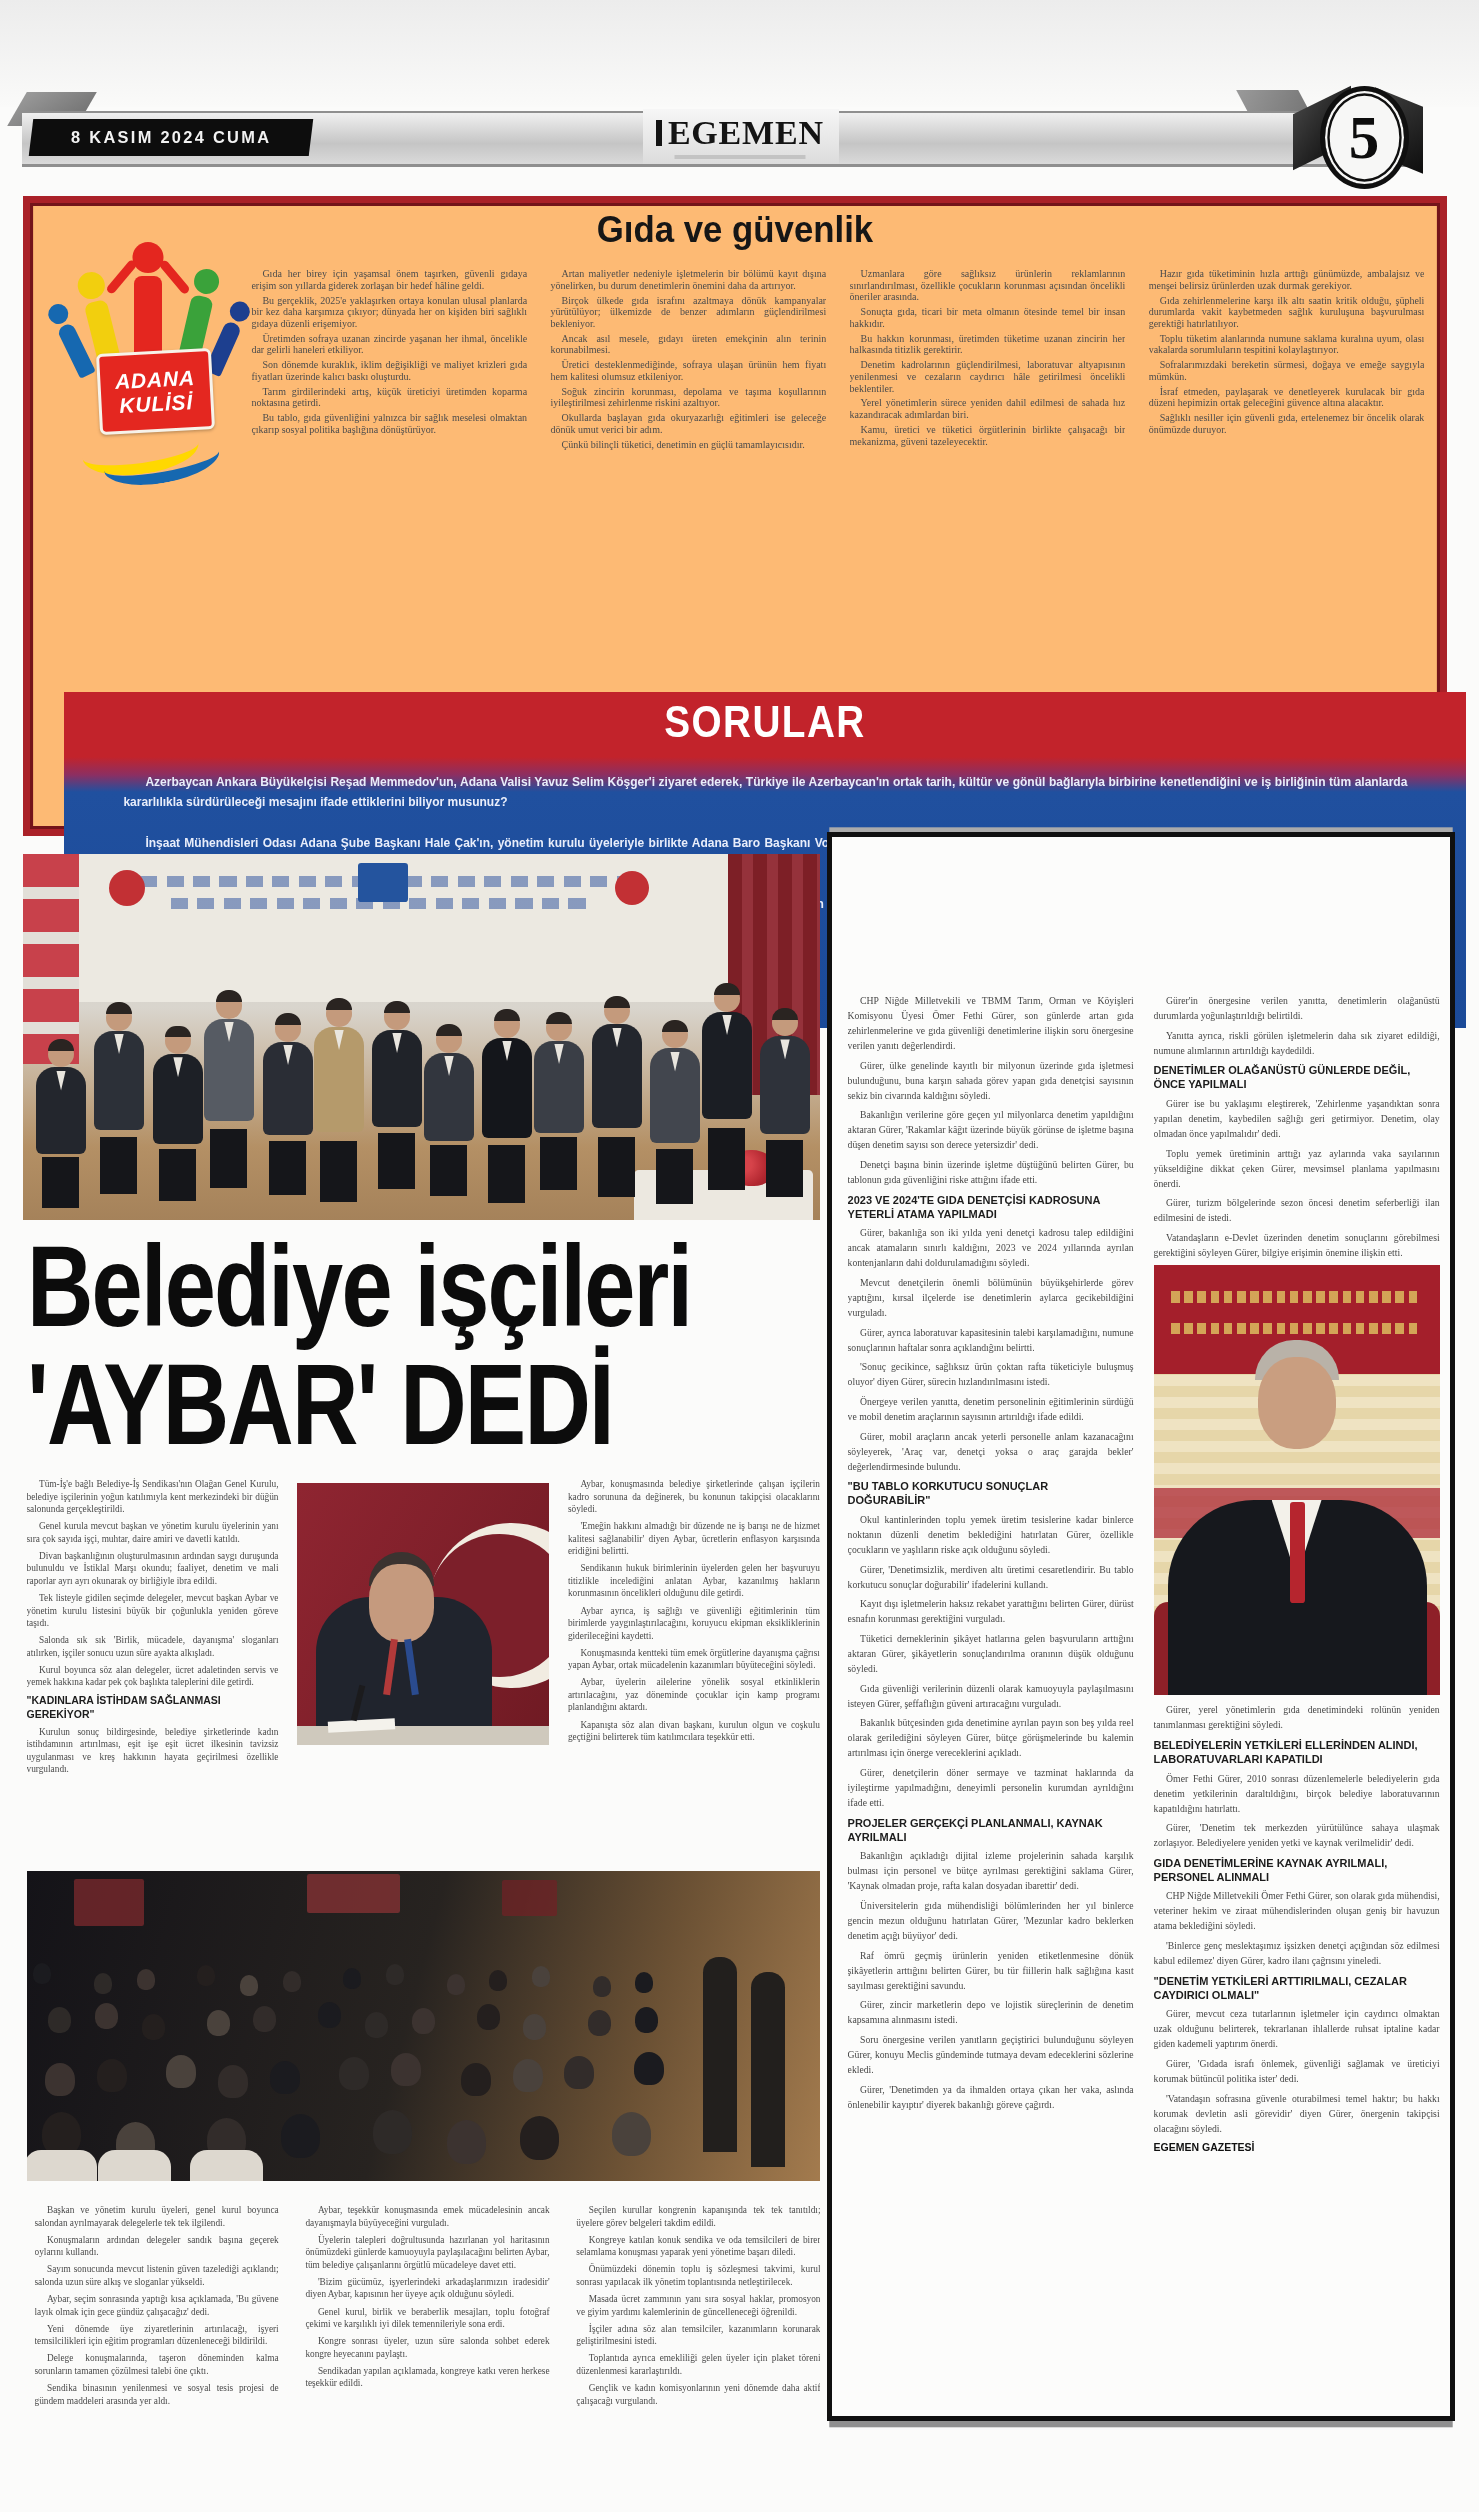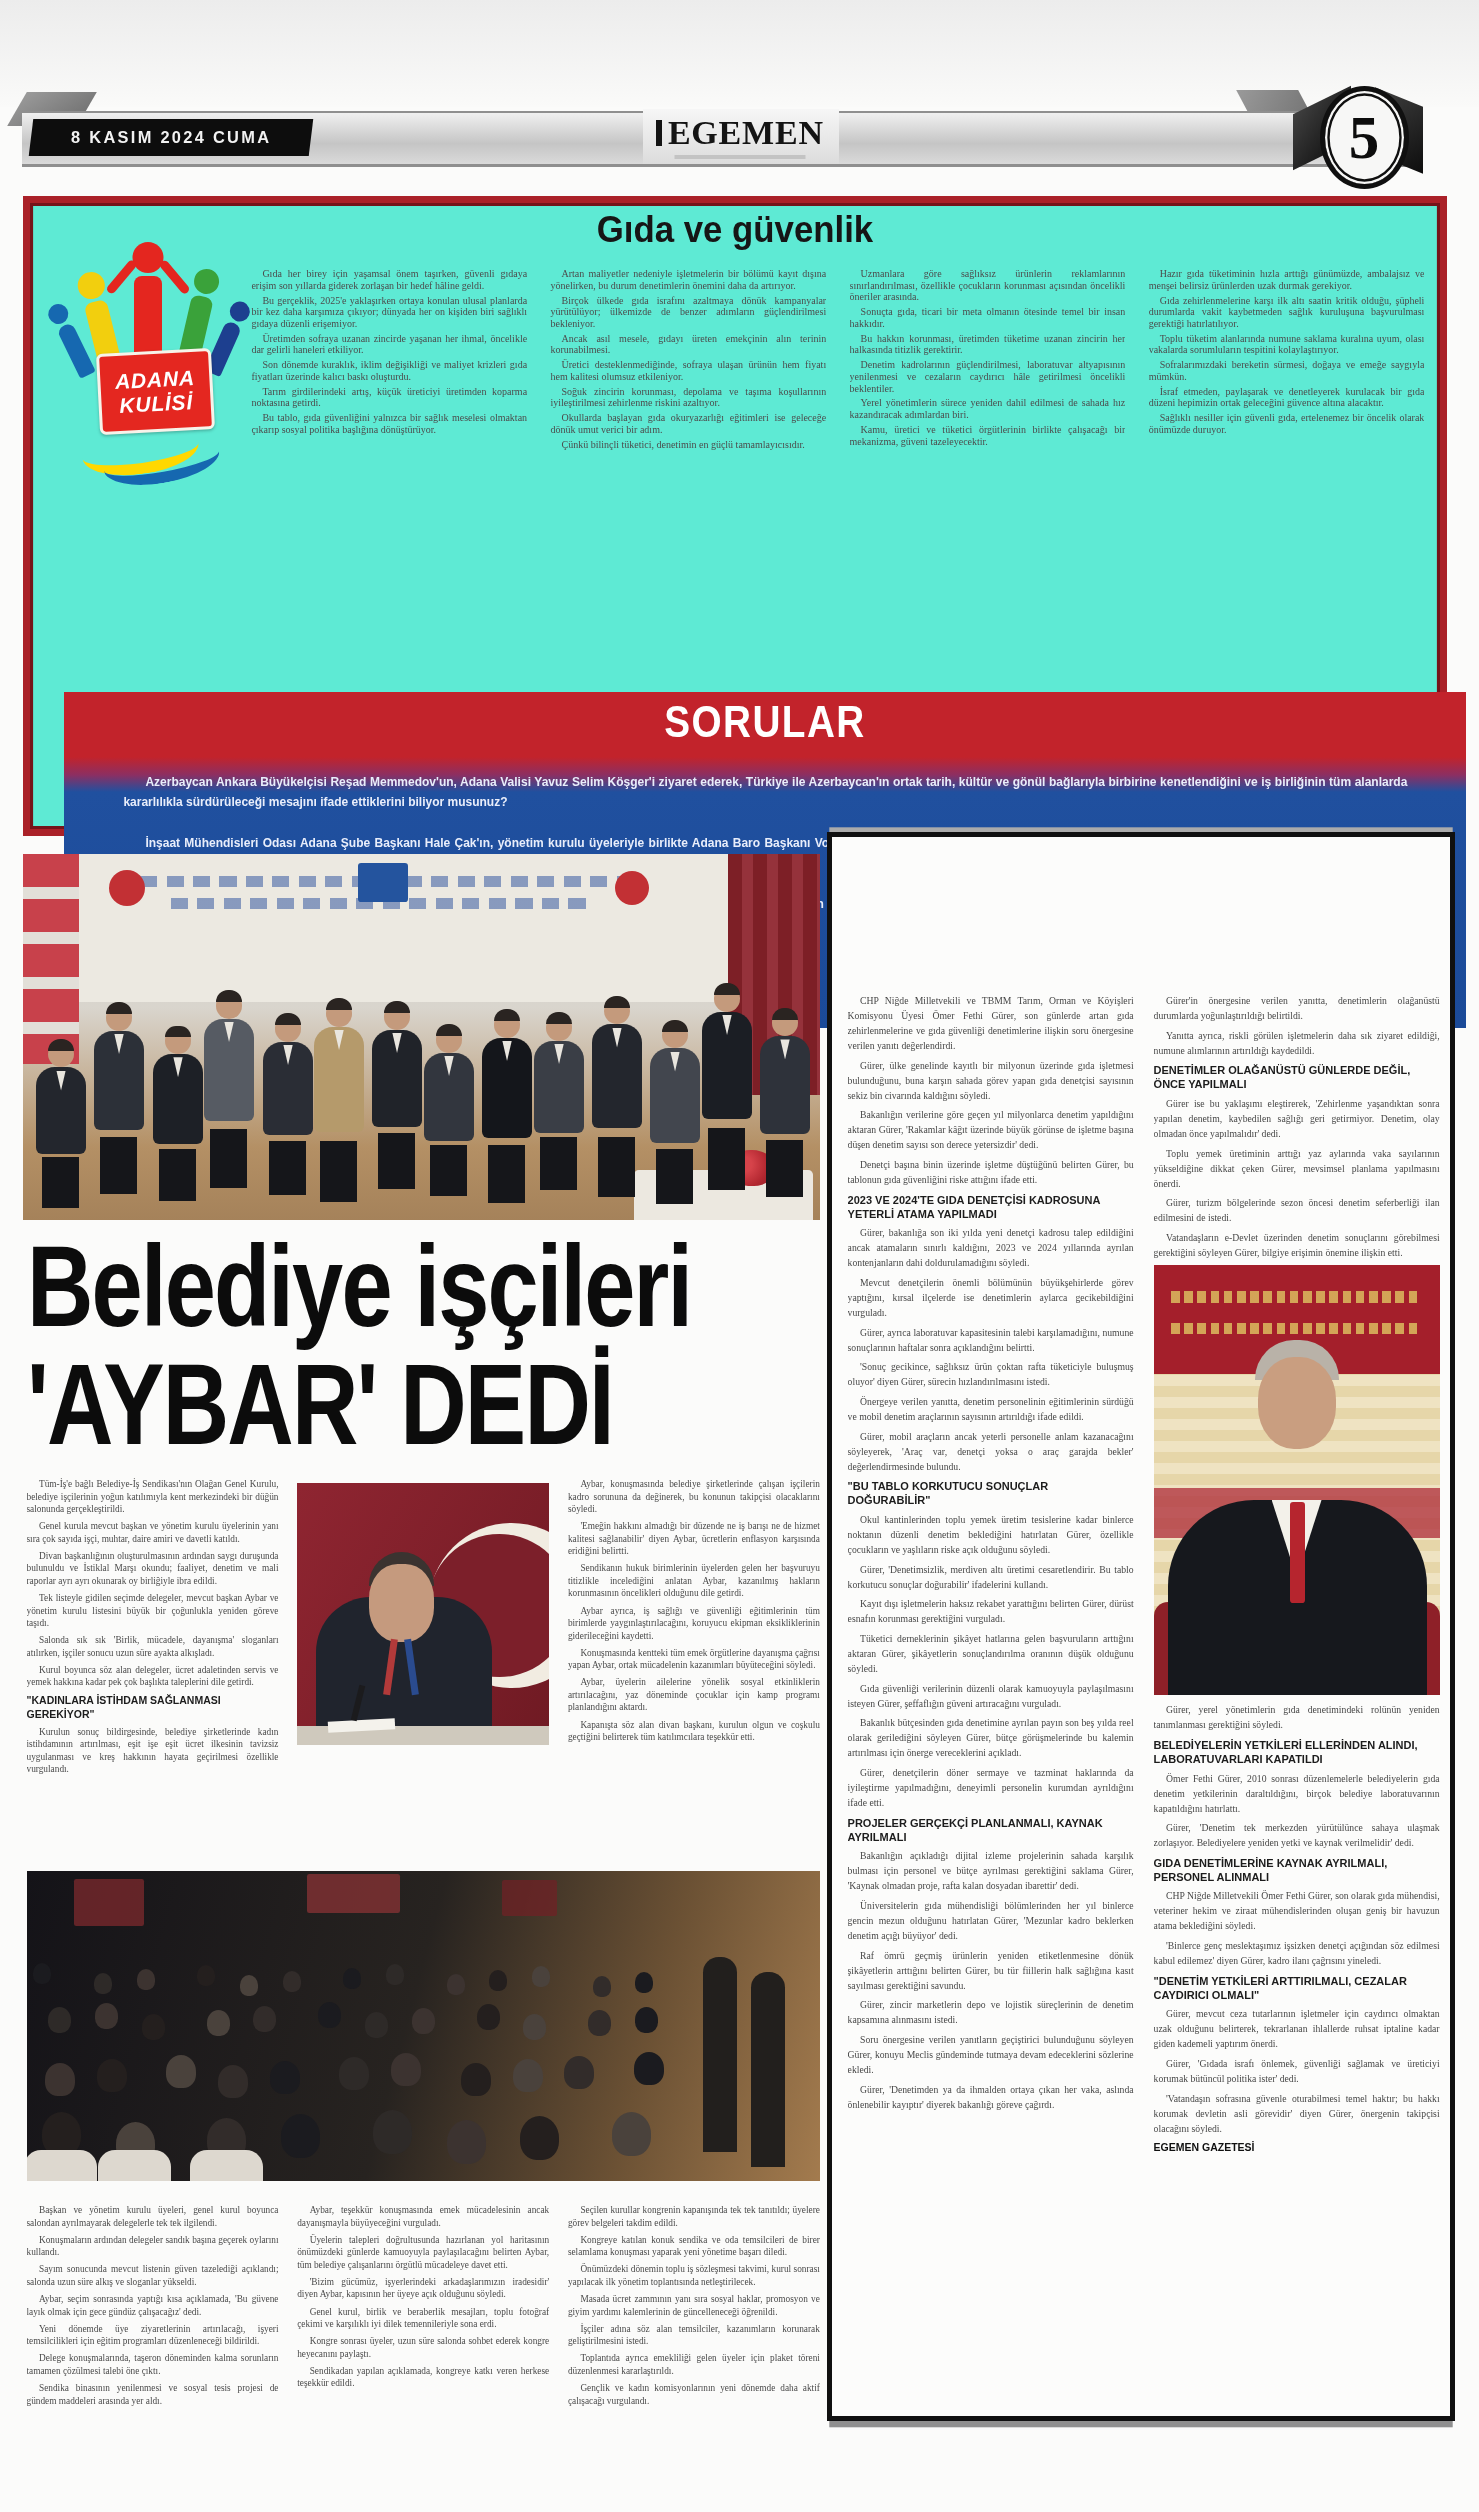--- a/index.html
+++ b/index.html
@@ -16,21 +16,21 @@
   .masthead{position:absolute;left:0;top:114px;width:100%;text-align:center;font-family:"Liberation Serif",serif;font-weight:700;font-size:34px;color:#141414;letter-spacing:0.8px;}
   .mast-mark{display:inline-block;width:5.5px;height:26.5px;background:#141414;margin-right:6.2px;vertical-align:-2.3px;}
   .mast-sub{position:absolute;left:50%;top:155px;transform:translateX(-50%);width:131px;height:3.9px;background:#c3c3c3;}
   .badge{position:absolute;left:1293px;top:84px;width:132px;height:104px;}
   .badge .wing{position:absolute;background:linear-gradient(135deg,#404040,#0d0d0d);}
   .badge .wing.wl{left:0;top:15.6px;width:58px;height:56px;transform:skewY(-26deg);}
   .badge .wing.wr{right:1.6px;top:12.5px;width:48px;height:67px;transform:skewY(22deg);}
   .badge .disc{position:absolute;left:26.5px;top:1.6px;width:79px;height:93px;background:#f7f7f6;border:5.5px solid #101010;border-radius:50%;box-shadow:inset 0 0 0 2.3px #f7f7f6, inset 0 0 0 4.7px #101010;display:flex;align-items:center;justify-content:center;}
   .badge .disc span{color:#0d0d0d;font-family:"Liberation Serif",serif;font-size:61px;font-weight:700;line-height:1;}
   
-  .redbox{position:absolute;left:23.4px;top:196px;width:1424px;height:640px;background:#5eead4;border:7px solid #aa2128;box-shadow:inset 0 0 0 3.1px #74141a;box-sizing:border-box;}
+  .redbox{position:absolute;left:23.4px;top:196px;width:1424px;height:640px;background:#fdba74;border:7px solid #aa2128;box-shadow:inset 0 0 0 3.1px #74141a;box-sizing:border-box;}
   .ga-title{margin:6.2px 0 0;text-align:center;font-size:37px;font-weight:800;color:#161616;transform:scaleX(.94);letter-spacing:0;}
   .ga-cols{position:absolute;left:221px;top:65px;width:1173px;height:231px;display:flex;gap:23.4px;}
   .ga-col{flex:1;overflow:hidden;font-family:"Liberation Serif",serif;font-size:10px;line-height:11.7px;color:#4c4c4c;text-align:justify;}
   .ga-col p{margin:0 0 3.1px;text-indent:11px;}
   
   .ga-logo{position:absolute;left:28px;top:31px;width:181px;height:241px;}
   .fig{position:absolute;}
   .fig .fh{position:absolute;left:50%;transform:translateX(-50%);top:0;border-radius:50%;}
   .fig .fb{position:absolute;left:50%;transform:translateX(-50%);top:20px;border-radius:7.8px 7.8px 3.1px 3.1px;}
   .fig .fa{position:absolute;width:9.3px;height:40px;border-radius:4.7px;top:15.6px;}
@@ -77,21 +77,21 @@
   .pt-hair{position:absolute;left:101px;top:75px;width:84px;height:40px;background:#b9b2a8;border-radius:39px 39px 0 0;}
   .pt-seat{position:absolute;bottom:0;width:55px;height:93px;background:#8e2028;border-radius:14px 14px 0 0;}
   
   .headline{position:absolute;left:26.5px;top:1227px;width:796px;color:#0c0c0c;font-weight:900;}
   .headline .hl{display:block;font-size:115px;line-height:118px;letter-spacing:-2.3px;transform:scaleX(.8);transform-origin:0 50%;white-space:nowrap;}
   .left-cols{position:absolute;left:26.5px;top:1478px;width:794px;height:389px;display:flex;gap:18.7px;}
   .lcol{width:252px;overflow:hidden;font-family:"Liberation Serif",serif;font-size:9.3px;line-height:12.5px;color:#4a4a4a;text-align:justify;}
   .lcol p,.bcol p,.rcol p{margin:0 0 4.7px;text-indent:12.5px;}
   .subhead{font-family:"Liberation Sans",sans-serif;font-weight:800;font-size:10.5px;line-height:13.2px;color:#1c1c1c;margin:5.5px 0 4.7px;text-align:left;}
   .bottom-cols{position:absolute;left:26.5px;top:2204px;width:794px;height:297px;display:flex;gap:18.7px;}
-  .bcol{width:252px;overflow:hidden;font-family:"Liberation Serif",serif;font-size:9.3px;line-height:12.5px;color:#4a4a4a;text-align:justify;}
+  .bcol{width:252px;overflow:hidden;font-family:"Liberation Serif",serif;font-size:9.3px;line-height:12.5px;color:#4a4a4a;text-align:justify;margin-left:8px;}
   
   .rightbox{position:absolute;left:827px;top:832px;width:628px;height:1589px;background:#fcfcfb;border:5.5px solid #101010;box-sizing:border-box;box-shadow:0 -7px 0 -2.3px #ababab,0 8.6px 0 -2.3px #8f8f8f;}
   .rb-headline{padding:22px 11px 4.7px;}
   .rb-hl{display:block;font-size:58px;line-height:59px;font-weight:900;letter-spacing:-1.6px;transform:scaleX(.84);transform-origin:0 50%;color:#0e0e0e;white-space:nowrap;}
   .rb-cols{position:absolute;left:15.6px;top:156px;width:592px;height:1408px;display:flex;gap:20px;}
   .rcol{width:286px;overflow:hidden;font-family:"Liberation Serif",serif;font-size:9.7px;line-height:15px;color:#474747;text-align:justify;}
   .rcol .subhead{font-size:11px;line-height:14px;}
   .sig{font-family:"Liberation Sans",sans-serif;font-weight:800;font-size:10.5px;color:#101010;margin-top:3.1px;text-align:left;}
 </style>
 </head>

